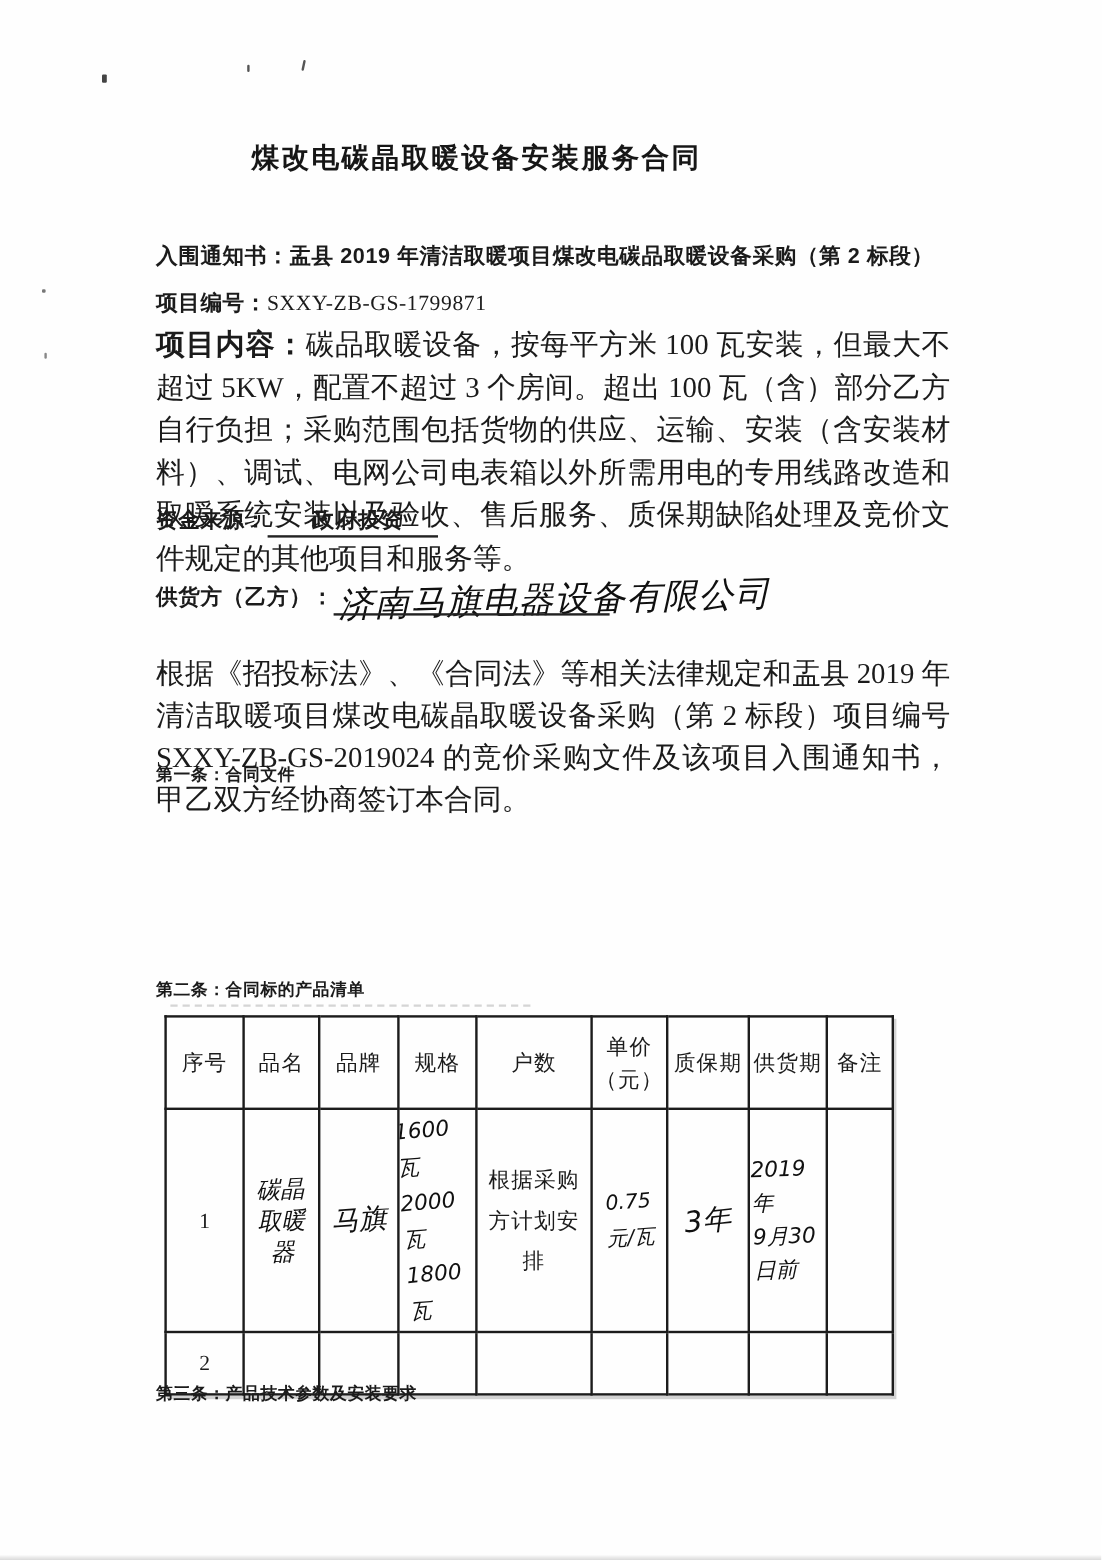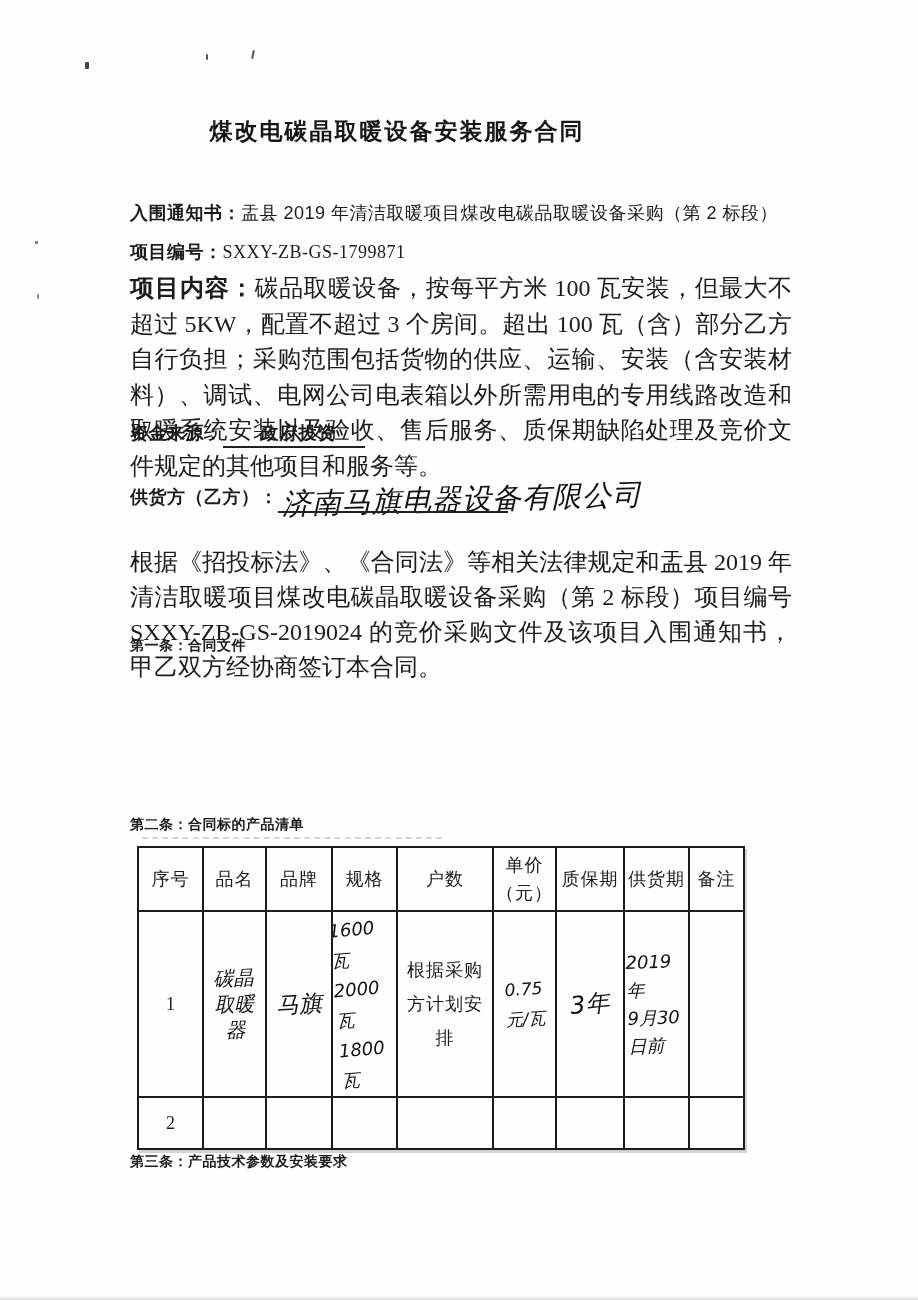--- a/index.html
+++ b/index.html
@@ -28,21 +28,21 @@
   }
   .lbl{font-family:"Liberation Sans","DejaVu Sans",sans-serif;font-weight:bold;letter-spacing:0.5px;}
   .heading{
     position:absolute;left:130px;font-size:14px;font-weight:bold;
     font-family:"Liberation Sans","DejaVu Sans",sans-serif;letter-spacing:0.5px;
   }
   
   .line{position:absolute;left:130px;width:700px;font-size:18px;white-space:nowrap;}
   .para{position:absolute;left:130px;width:662px;font-size:24px;text-align:justify;}
   .f-name{top:201px;}
-  .f-name .val{font-family:"Liberation Sans","DejaVu Sans",sans-serif;font-weight:normal;letter-spacing:0.5px;}
+  .f-name .val{font-family:"Liberation Sans","DejaVu Sans",sans-serif;font-weight:bold;letter-spacing:0.5px;}
   .f-no{top:240px;}
   .f-no .val{letter-spacing:0.5px;}
   .f-content{top:270px;line-height:35.5px;}
   .f-funding{top:421px;}
   .f-buyer{top:455px;}
   .f-supplier{top:484px;}
   .u-val{
     font-family:"Liberation Sans","DejaVu Sans",sans-serif;font-weight:bold;
     border-bottom:2px solid #222;padding:0 28px 3px 38px;letter-spacing:1px;
   }
@@ -64,21 +64,21 @@
   
   .product-table{
     position:absolute;top:846px;left:137px;width:606px;
     border-collapse:collapse;table-layout:fixed;font-size:18px;
     box-shadow:2px 3px 0 rgba(110,110,110,0.3);
   }
   .product-table th,.product-table td{
     border:2px solid #1c1c1c;text-align:center;vertical-align:middle;
     padding:2px;white-space:pre-line;overflow:hidden;
   }
-  .product-table thead tr{height:64px;margin-top:21px;}
+  .product-table thead tr{height:77px;margin-top:21px;}
   .product-table th{font-weight:normal;line-height:28px;letter-spacing:1px;}
   tr.r1{height:108px;}
   tr.r2{height:52px;}
   .hw-cell{display:inline-block;transform:rotate(-3deg);font-size:21px;line-height:30px;}
   .c-name .hw-cell{font-size:20px;line-height:26px;transform:rotate(-2deg);}
   .c-brand .hw-cell{font-size:23px;transform:rotate(-4deg);}
   .c-spec .hw-cell{font-size:18px;line-height:30px;transform:rotate(-5deg);text-align:left;}
   .c-price .hw-cell{font-size:17px;transform:rotate(-4deg);}
   .c-warranty .hw-cell{font-size:24px;transform:rotate(-6deg);}
   .c-delivery .hw-cell{font-size:18px;line-height:28px;transform:rotate(-2deg);text-align:left;}

